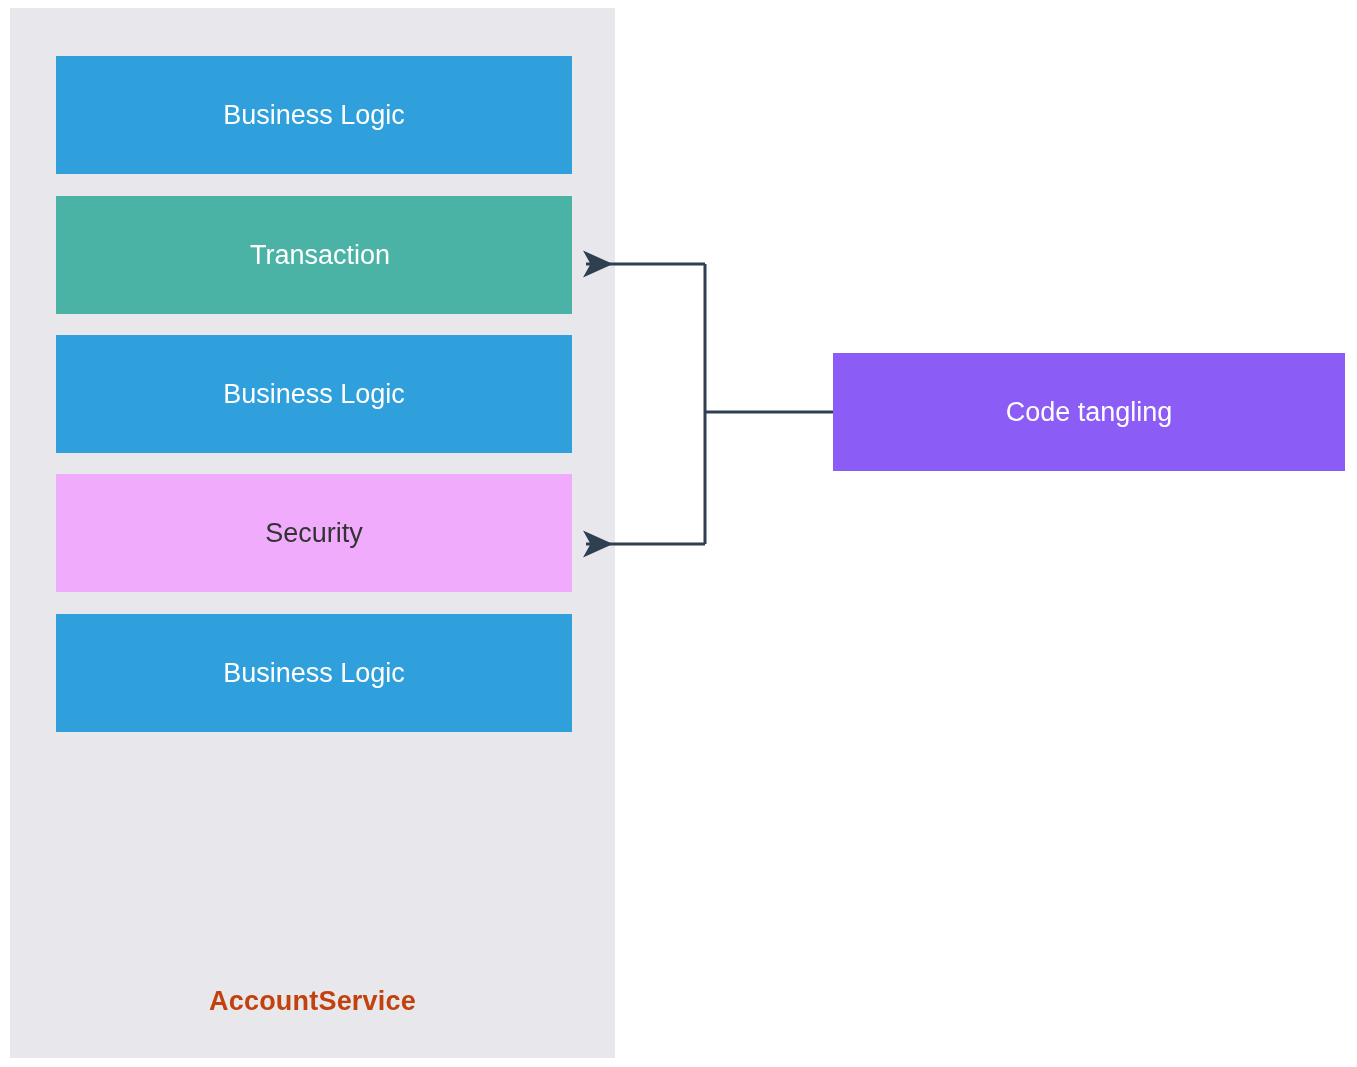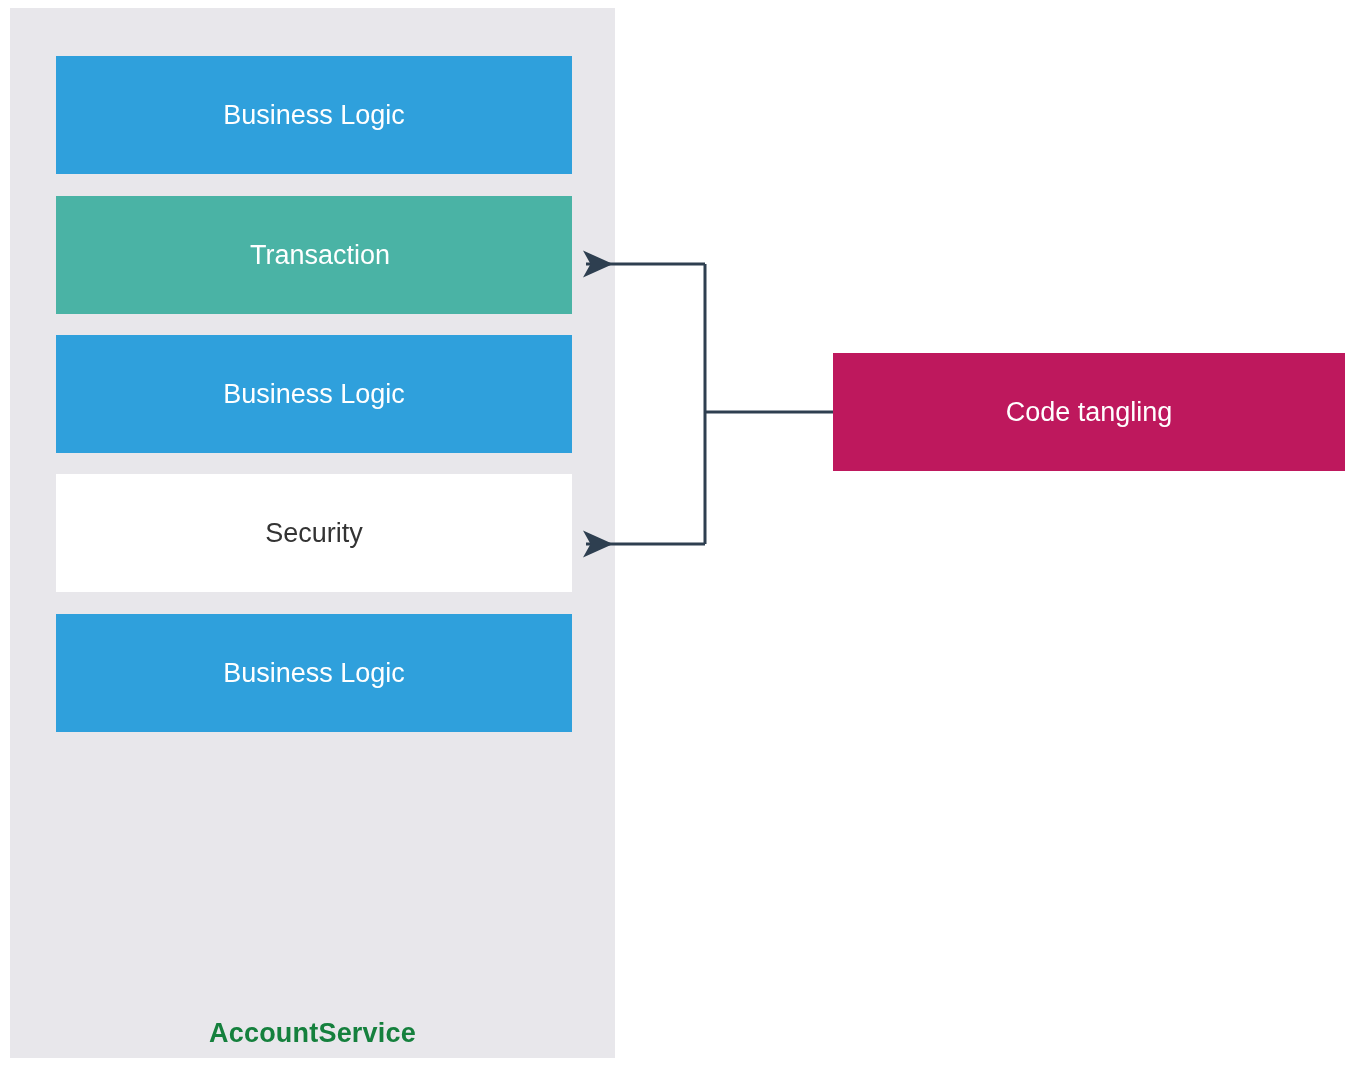--- a/index.html
+++ b/index.html
@@ -97,32 +97,32 @@
     </div>
 
     <div class="concern-block b1" style="background: rgb(74, 179, 165); color: rgb(255, 255, 255); padding-left: 12px;">
       <span>Transaction</span>
     </div>
 
     <div class="concern-block b2" style="background: rgb(47, 160, 220); color: rgb(255, 255, 255);">
       <span>Business Logic</span>
     </div>
 
-    <div class="concern-block b3" style="background: #ffffff; color: rgb(51, 51, 51);">
+    <div class="concern-block b3" style="background: #f0abfc; color: rgb(51, 51, 51);">
       <span>Security</span>
     </div>
 
     <div class="concern-block b4" style="background: rgb(47, 160, 220); color: rgb(255, 255, 255);">
       <span>Business Logic</span>
     </div>
 
-    <div class="service-title" style="color: #15803d; margin-top: 32px;">AccountService</div>
+    <div class="service-title" style="color: #c2410c;">AccountService</div>
   </div>
 
-  <div class="aspect-box" style="background: #be185d; color: rgb(255, 255, 255);">
+  <div class="aspect-box" style="background: #8b5cf6; color: rgb(255, 255, 255);">
     <span>Code tangling</span>
   </div>
 
   <svg class="connector-svg" viewBox="0 0 1357 1067" xmlns="http://www.w3.org/2000/svg">
     <defs>
       <marker id="arrowhead" markerWidth="11" markerHeight="11" refX="9" refY="5.5" orient="auto" markerUnits="strokeWidth">
         <path d="M 10,1 L 0,5.5 L 10,10 L 7.5,5.5 Z" fill="#2e3f50"></path>
       </marker>
     </defs>
 

